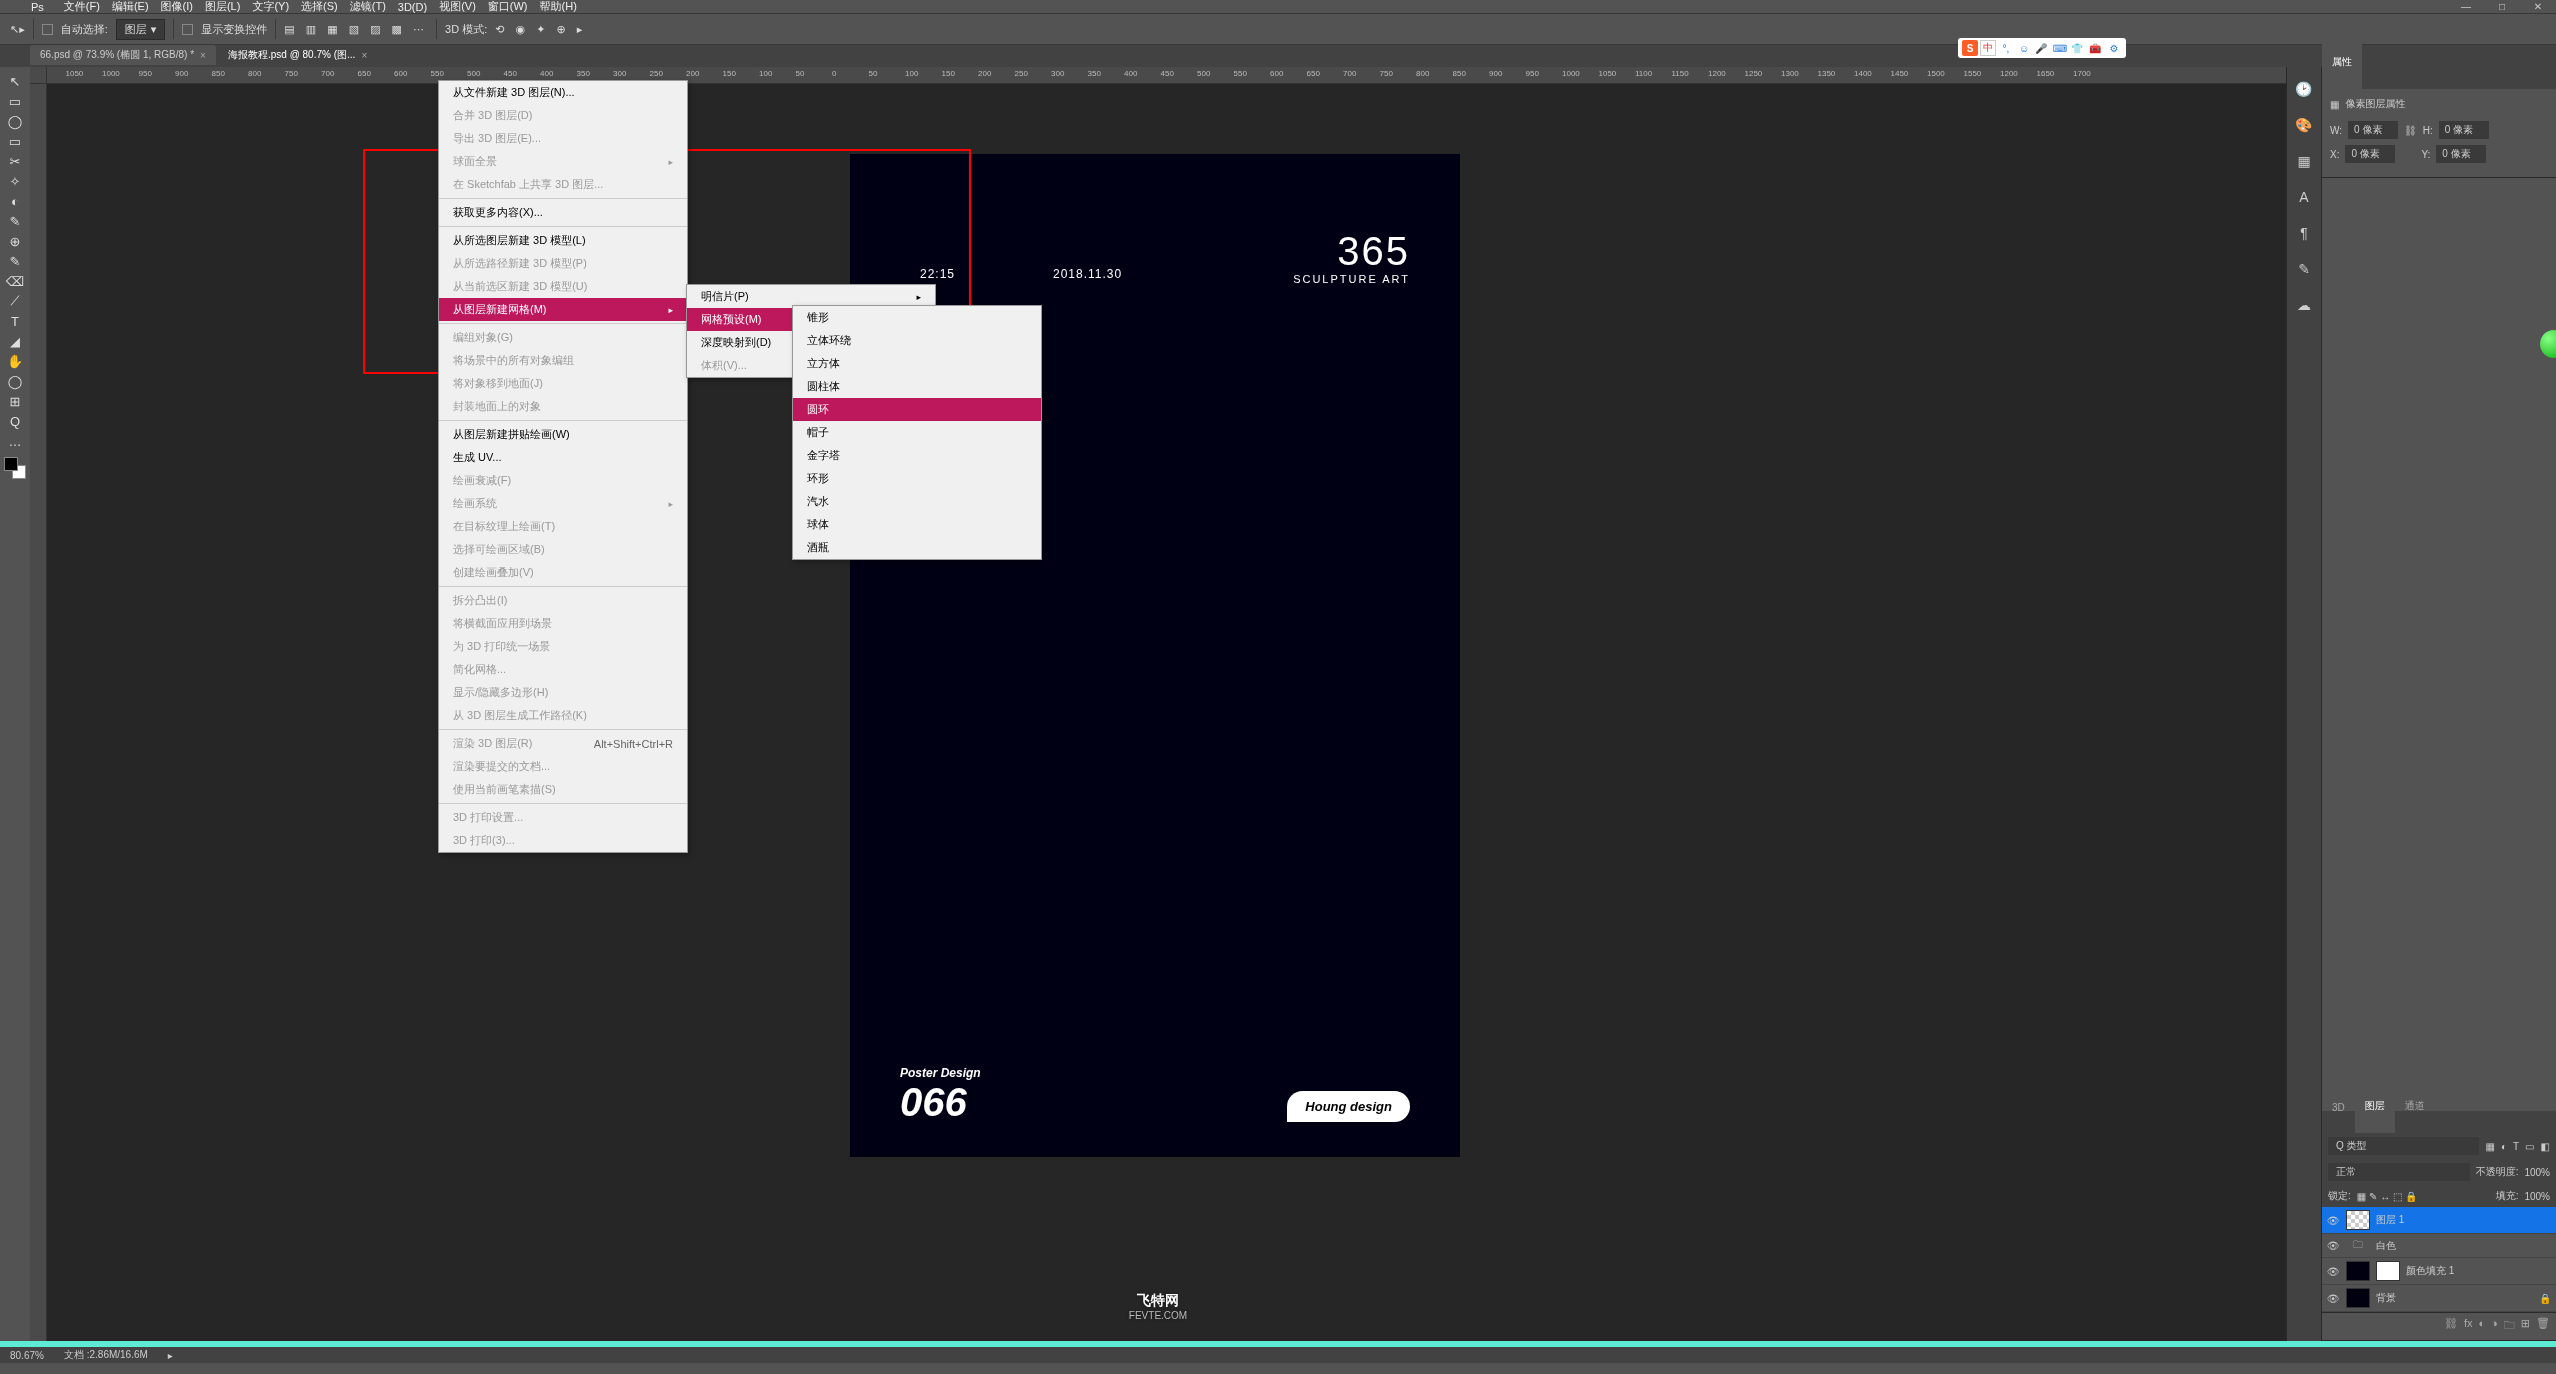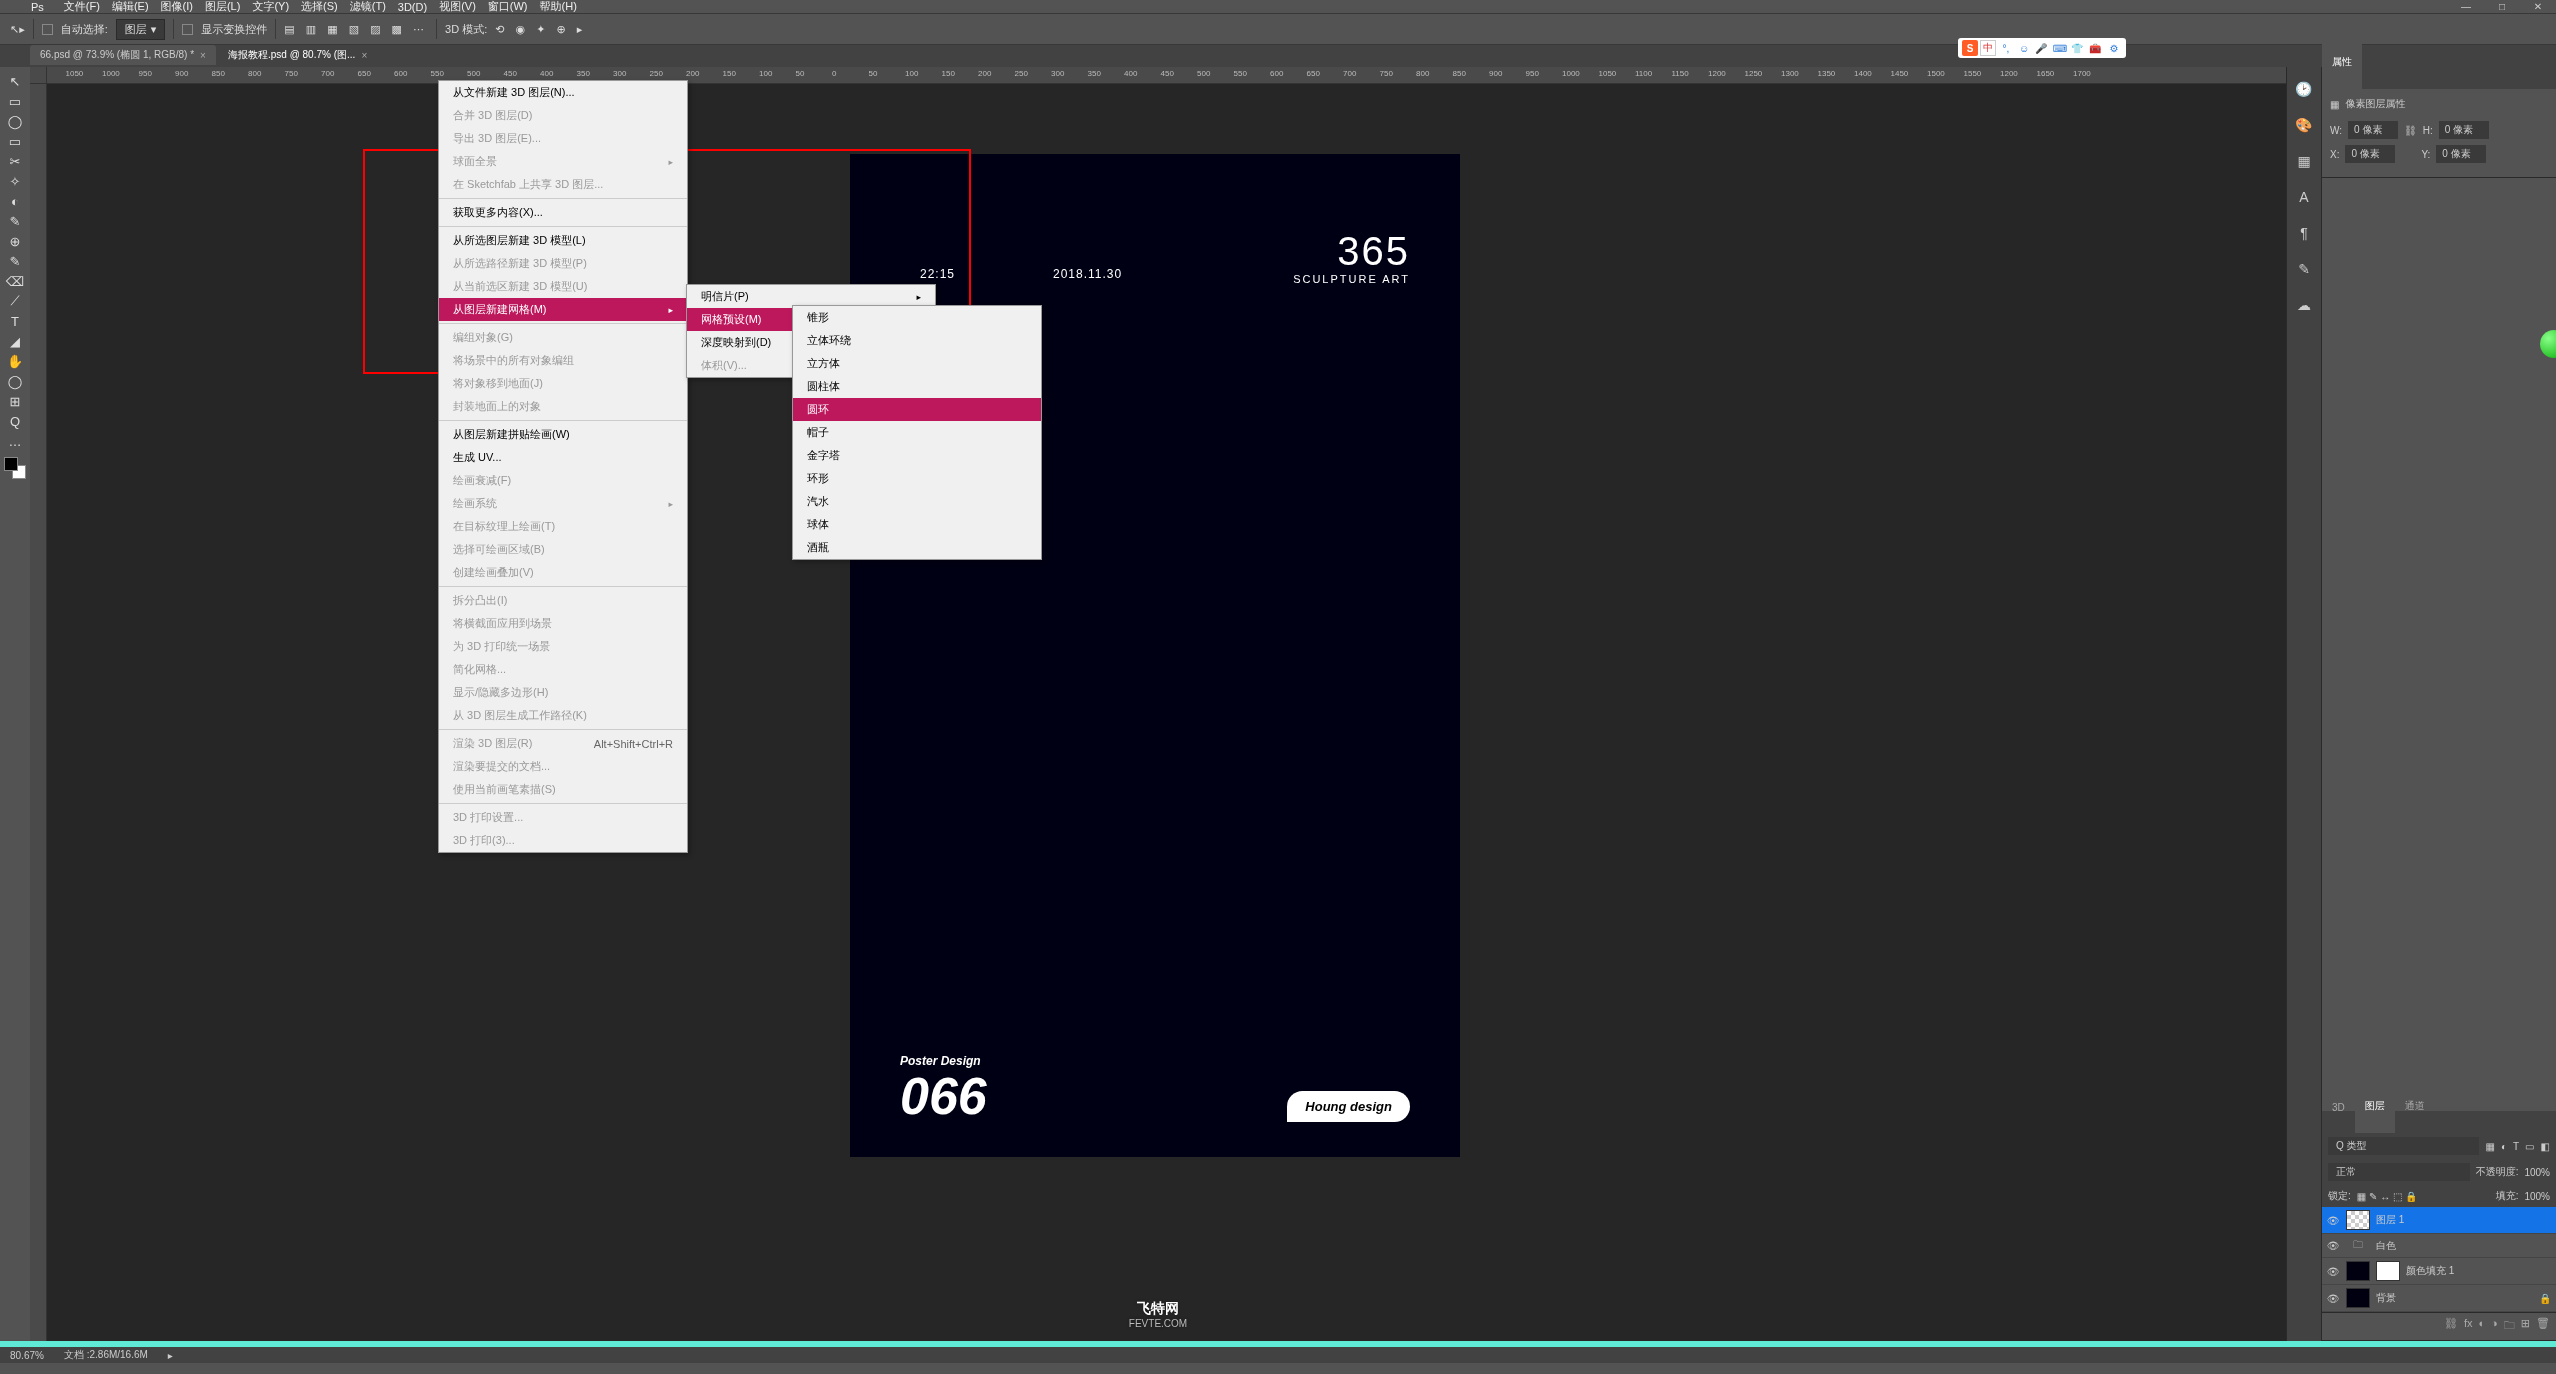--- a/index.html
+++ b/index.html
@@ -24,21 +24,21 @@
 .ruler-v { position: absolute; top: 17px; left: 0; width: 17px; bottom: 0; background: #4a4a4a; border-right: 1px solid #333; }
 .ruler-corner { position: absolute; top: 0; left: 0; width: 17px; height: 17px; background: #4a4a4a; border-right: 1px solid #333; border-bottom: 1px solid #333; }
 .canvas { position: absolute; left: 820px; top: 87px; width: 610px; height: 1003px; background: #000014; }
 .poster-time { position: absolute; top: 113px; left: 70px; font-size: 12px; color: #fff; letter-spacing: 1px; }
 .poster-date { position: absolute; top: 113px; left: 203px; font-size: 12px; color: #fff; letter-spacing: 1px; }
 .poster-365 { position: absolute; top: 77px; right: 50px; text-align: right; }
 .poster-365 .num { font-size: 40px; font-weight: 300; color: #fff; letter-spacing: 2px; line-height: 1; }
 .poster-365 .sub { font-size: 11px; color: #fff; letter-spacing: 2px; margin-top: 2px; }
 .poster-bottom { position: absolute; bottom: 35px; left: 50px; right: 50px; display: flex; justify-content: space-between; align-items: flex-end; }
 .poster-bottom .left .lab { font-size: 12px; font-weight: bold; font-style: italic; color: #fff; margin-bottom: 2px; }
-.poster-bottom .left .num { font-size: 52px; font-weight: 900; font-style: italic; color: #fff; line-height: 1; }
+.poster-bottom .left .num { font-size: 40px; font-weight: 900; font-style: italic; color: #fff; line-height: 1; }
 .poster-bottom .pill { background: #fff; color: #000; padding: 8px 18px; border-radius: 18px 18px 18px 0; font-size: 13px; font-style: italic; font-weight: 600; }
 .red-box { position: absolute; border: 2px solid #ff0000; left: 333px; top: 82px; width: 608px; height: 225px; pointer-events: none; z-index: 100; }
 .dropdown { position: absolute; background: #f0f0f0; border: 1px solid #999; min-width: 250px; box-shadow: 2px 2px 5px rgba(0,0,0,0.3); z-index: 200; color: #000; font-size: 11px; }
 .dropdown .item { padding: 4px 14px; display: flex; justify-content: space-between; align-items: center; cursor: pointer; }
 .dropdown .item.disabled { color: #999; }
 .dropdown .item.highlight { background: #be185d; color: #fff; }
 .dropdown .sep { border-top: 1px solid #ccc; margin: 2px 0; }
 .dropdown .arrow::after { content: "▸"; font-size: 9px; }
 .menu1 { left: 408px; top: 13px; width: 250px; }
 .menu2 { left: 656px; top: 217px; width: 108px; }
@@ -60,21 +60,21 @@
 .layer-row .thumb { width: 24px; height: 20px; background: #888; border: 1px solid #333; }
 .layer-row .thumb.checker { background: repeating-conic-gradient(#ccc 0 25%, #fff 0 50%) 0 0/8px 8px; }
 .layer-row .thumb.white { background: #fff; }
 .layer-row .thumb.black { background: #001; }
 .layer-row .name { font-size: 10px; }
 .status-bar { background: #424242; height: 22px; display: flex; align-items: center; padding: 0 10px; gap: 20px; font-size: 10px; color: #ccc; border-top: 6px solid #5eead4; }
 .window-controls { position: absolute; top: 0; right: 0; display: flex; }
 .window-controls span { width: 36px; height: 13px; display: flex; align-items: center; justify-content: center; color: #ccc; font-size: 10px; cursor: pointer; }
 .ime-bar { position: absolute; top: 38px; right: 430px; display: flex; gap: 2px; background: #fff; padding: 2px 4px; border-radius: 3px; }
 .ime-bar span { width: 16px; height: 16px; font-size: 10px; display: flex; align-items: center; justify-content: center; }
-.watermark { position: absolute; bottom: 12px; left: 50%; transform: translateX(-50%); text-align: center; color: #fff; font-size: 14px; font-weight: bold; z-index: 5; text-shadow: 0 0 3px rgba(0,0,0,0.5); }
+.watermark { position: absolute; bottom: 20px; left: 50%; transform: translateX(-50%); text-align: center; color: #fff; font-size: 14px; font-weight: bold; z-index: 5; text-shadow: 0 0 3px rgba(0,0,0,0.5); }
 .watermark .sub { font-size: 10px; color: #bbb; font-weight: normal; }
 .green-circle { position: absolute; right: -12px; top: 330px; width: 28px; height: 28px; border-radius: 50%; background: radial-gradient(circle at 30% 30%, #8f8, #0a0); z-index: 300; }
 .checkbox { width: 11px; height: 11px; border: 1px solid #888; display: inline-block; }
 .select-like { background: #3a3a3a; padding: 2px 8px; border: 1px solid #2a2a2a; display: inline-flex; align-items: center; gap: 4px; }
 .layer-toolbar { display: flex; align-items: center; gap: 6px; padding: 4px 6px; background: #424242; font-size: 10px; color: #ccc; }
 .layer-toolbar .drop { background: #3a3a3a; padding: 2px 8px; flex: 1; }
 .layer-bottom { display: flex; justify-content: flex-end; gap: 6px; padding: 4px 6px; border-top: 1px solid #2a2a2a; color: #aaa; font-size: 11px; }
 </style>
 </head>
 <body>

